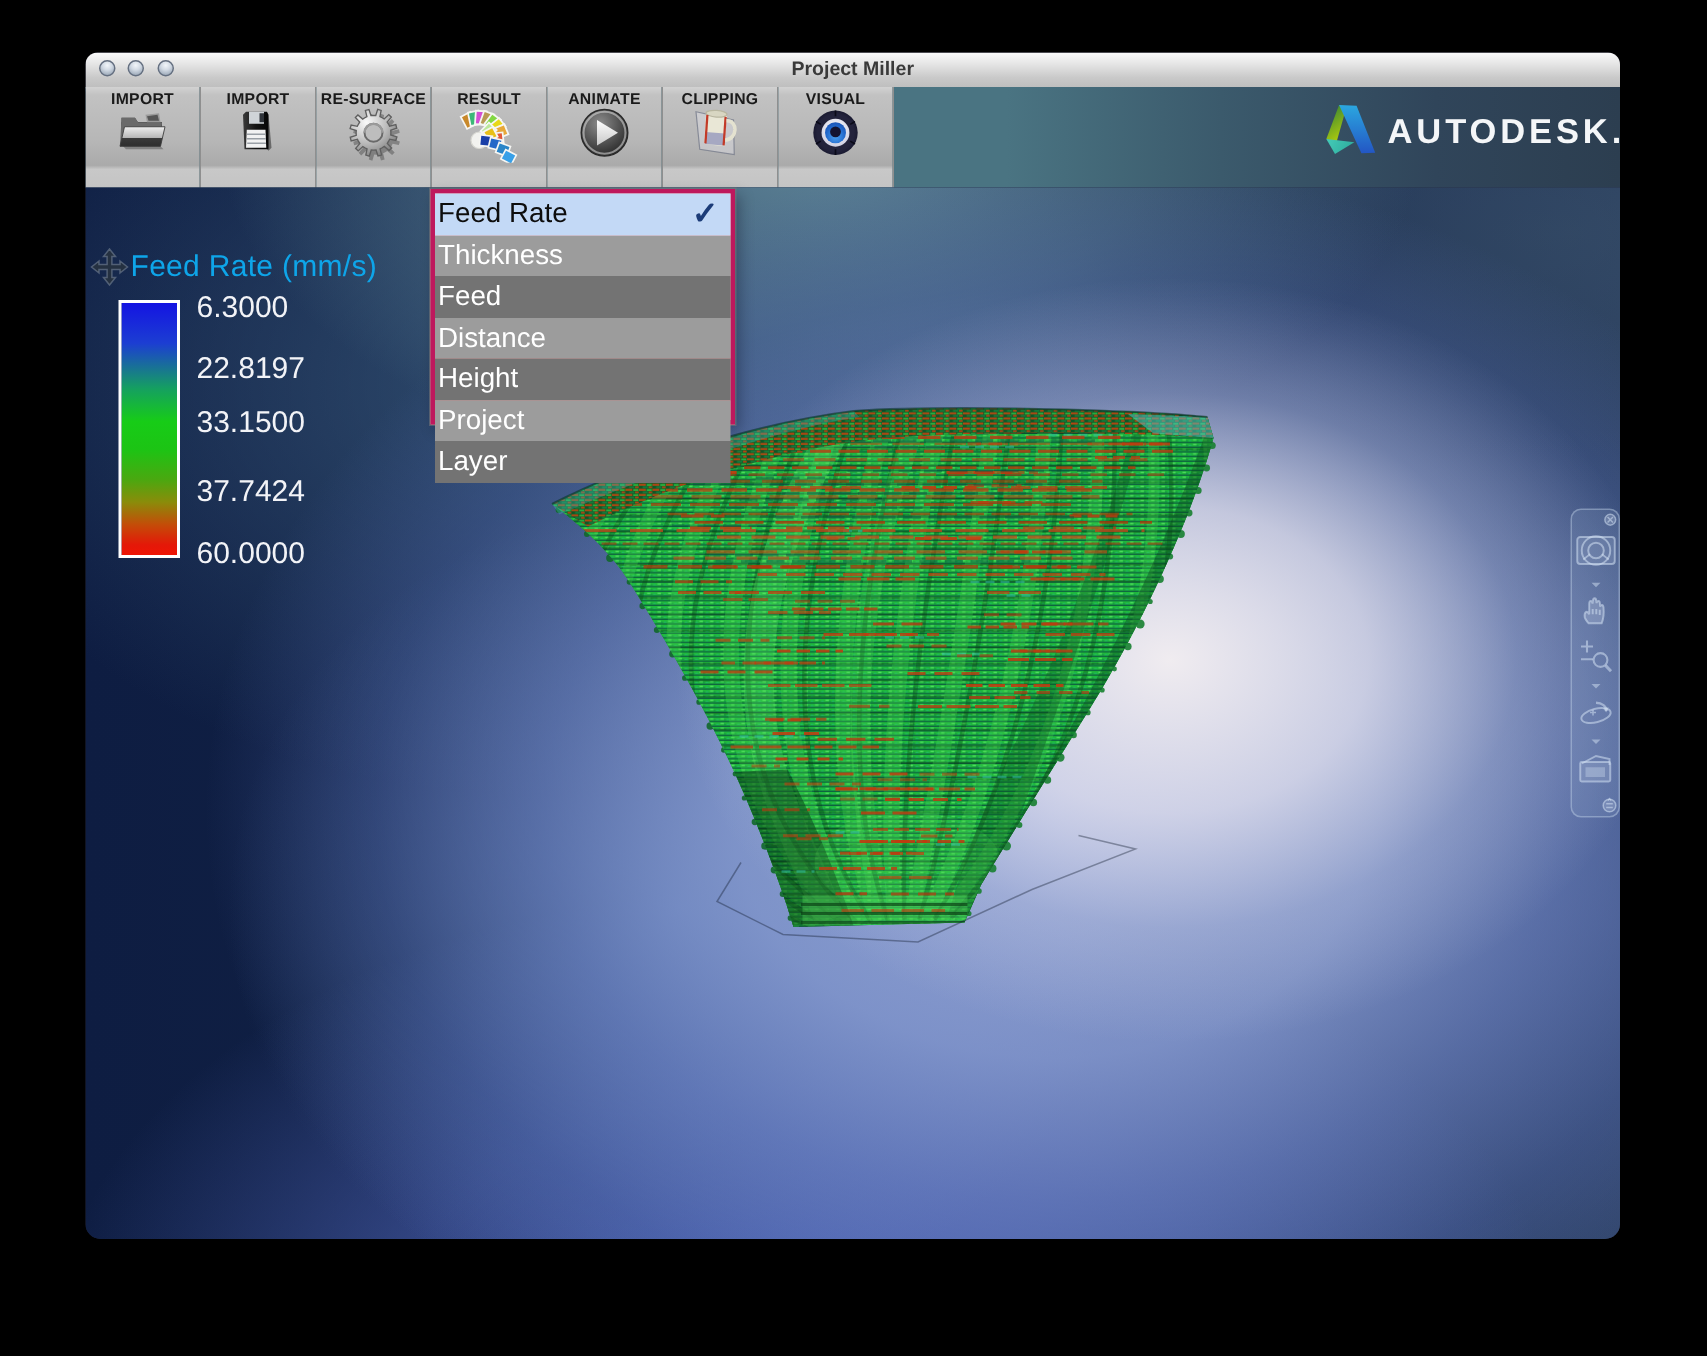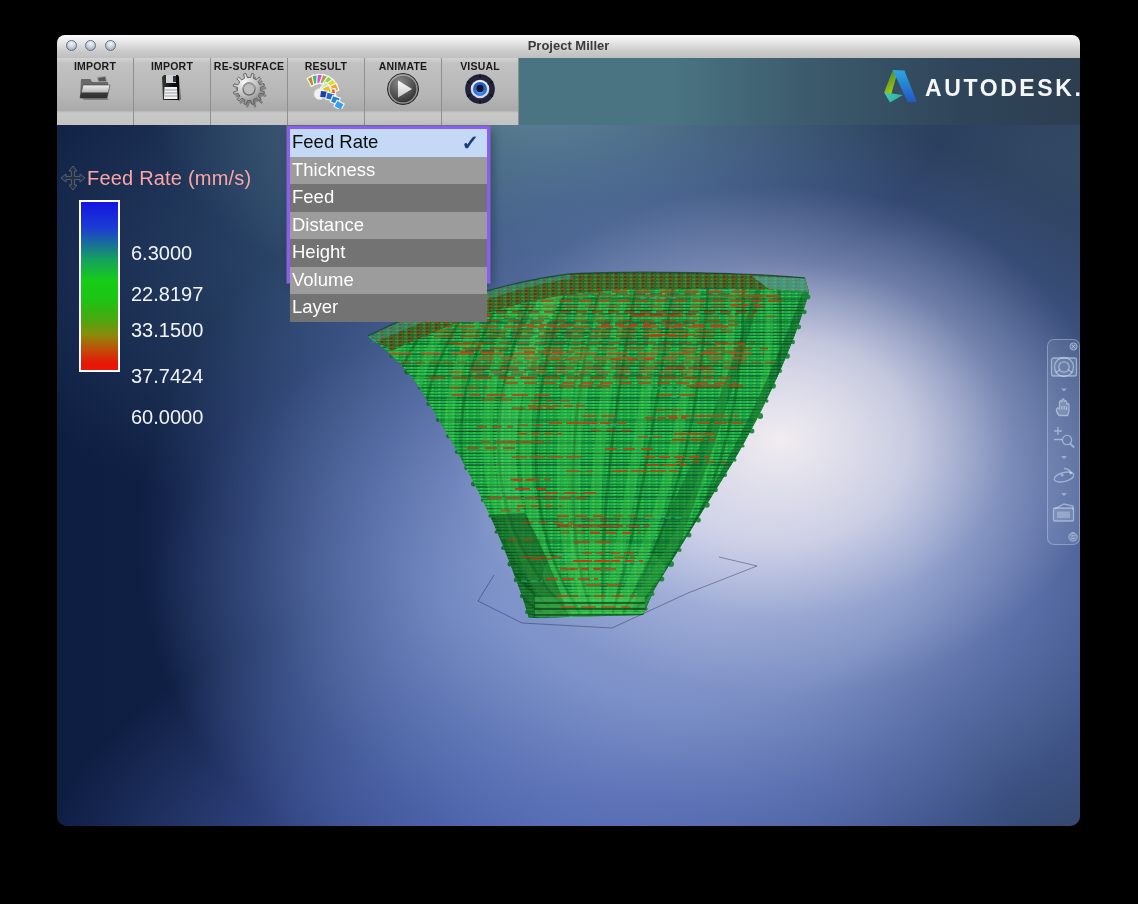--- a/index.html
+++ b/index.html
@@ -38,28 +38,28 @@
       radial-gradient(ellipse 300px 150px at 990px 30px, rgba(62,88,110,0.35) 0%, rgba(62,88,110,0) 100%),
       radial-gradient(ellipse 500px 300px at 480px 765px, rgba(88,110,204,0.85) 0%, rgba(86,108,198,0.48) 55%, rgba(82,104,188,0) 100%),
       radial-gradient(ellipse 420px 330px at 1010px 490px, rgba(70,88,152,0.3) 0%, rgba(70,88,152,0) 100%),
       linear-gradient(90deg, #0e1d42 0%, #122345 45%, #2c4060 100%);
   }
   #navbar { position:absolute; left:990px; top:304px; width:33px; height:206px;
     background:rgba(148,172,205,0.17); border:1px solid rgba(205,220,240,0.38); border-radius:7px; }
   #vcube { position:absolute; left:932px; top:683px; }
   #movecross { position:absolute; left:3px; top:130px; }
   
-  #legend-title { position:absolute; left:30px; top:132px; font-size:20px; color:#fca5a5; letter-spacing:0.2px; }
+  #legend-title { position:absolute; left:30px; top:132px; font-size:20px; color:#0ea5e9; letter-spacing:0.2px; }
   #cbar { position:absolute; left:22px; top:165px; width:41px; height:172px;
     border:2px solid #fff;
     background:linear-gradient(180deg,#1414e2 0%,#1c3ed2 16%,#15a060 34%,#17cc17 47%,#1cc414 58%,#4aa810 70%,#8a8c0a 79%,#c44c08 88%,#e41808 96%,#ee1505 100%); }
-  .clab { position:absolute; left:74px; font-size:20px; color:#f2f3f7;margin-top:48px; }
+  .clab { position:absolute; left:74px; font-size:20px; color:#f2f3f7; }
   
   #menu { position:absolute; left:230px; top:91px; width:203px; height:157px;
-    background:#fca5a5; border:3px solid #8b5cf6; box-shadow:0 0 0 1px rgba(120,120,120,0.55), 3px 4px 9px rgba(0,0,20,0.3); }
+    background:#fca5a5; border:3px solid #be185d; box-shadow:0 0 0 1px rgba(120,120,120,0.55), 3px 4px 9px rgba(0,0,20,0.3); }
   .mi { height:27.55px; line-height:25.5px; padding-left:2px; font-size:18.5px; color:#fff;
     overflow:hidden; }
   .mi.sel { background:#c3d9f6; color:#0d0d0d; position:relative; }
   .mi.sel .chk { position:absolute; right:8px; top:1px; color:#1c3c78; font-weight:bold; font-size:21px;}
   .mi.g1 { background:#9c9c9c; }
   .mi.g2 { background:#737373; }
 </style>
 </head>
 <body>
 <div id="win">
@@ -161,20 +161,34 @@
                 <stop offset="0.55" stop-color="#4c4c4c"></stop>
                 <stop offset="1" stop-color="#181818"></stop>
               </radialGradient>
         <circle cx="20" cy="20" r="15.5" fill="url(#anim)" stroke="#2a2a2a" stroke-width="1"></circle>
         <circle cx="20" cy="20" r="14" fill="none" stroke="rgba(220,220,220,0.55)" stroke-width="1.4"></circle>
         <linearGradient id="ply" x1="0" y1="0" x2="0" y2="1">
                 <stop offset="0" stop-color="#ffffff"></stop>
                 <stop offset="1" stop-color="#c8c8c8"></stop>
               </linearGradient>
         <path d="M15,11.5 L15,28.5 L29,20 Z" fill="url(#ply)"></path>
+            </svg></div>
+        </div>
+      <div class="tbtn">
+          <div class="cap">CLIPPING</div>
+          <div class="ico"><svg width="44" height="40" viewBox="0 0 44 40">
+        <polygon points="6,6 31,11.5 31.5,34.5 8.5,31" fill="rgba(228,228,235,0.4)" stroke="rgba(110,115,132,0.7)" stroke-width="0.8"></polygon>
+        <g transform="rotate(4 19 17)">
+        <path d="M12,7 L26,7.5 L25.8,28.5 L12.2,28 Z" fill="#e9e7d6"></path>
+        <ellipse cx="19" cy="7.3" rx="7" ry="2.2" fill="#d8d6c2" stroke="#b8b6a0" stroke-width="0.8"></ellipse>
+        <rect x="12.6" y="20" width="12.8" height="8" fill="#a6a8c2"></rect>
+        <line x1="13" y1="8.5" x2="13" y2="27.5" stroke="#c23a28" stroke-width="1.5"></line>
+        <line x1="25.2" y1="9" x2="25.2" y2="28" stroke="#c23a28" stroke-width="1.5"></line>
+        <path d="M26,11.5 C33.5,10.5 34.5,23 26,24.5" fill="none" stroke="#e4e2d0" stroke-width="2.4"></path>
+        </g>
             </svg></div>
         </div>
       <div class="tbtn">
           <div class="cap">VISUAL</div>
           <div class="ico"><svg width="40" height="40" viewBox="0 0 40 40">
         <radialGradient id="eyeo" cx="0.5" cy="0.5" r="0.55">
                 <stop offset="0.75" stop-color="#23233c"></stop>
                 <stop offset="1" stop-color="#15152a"></stop>
               </radialGradient>
         <circle cx="20" cy="20" r="14.8" fill="url(#eyeo)"></circle>
@@ -547,16 +561,16 @@
   <div class="clab" style="top:200px;">22.8197</div>
   <div class="clab" style="top:236px;">33.1500</div>
   <div class="clab" style="top:282px;">37.7424</div>
   <div class="clab" style="top:323px;">60.0000</div>
   <div id="menu">
     <div class="mi sel">Feed Rate<span class="chk">✓</span></div>
     <div class="mi g1">Thickness</div>
     <div class="mi g2">Feed</div>
     <div class="mi g1">Distance</div>
     <div class="mi g2">Height</div>
-    <div class="mi g1">Volume</div>
+    <div class="mi g1">Project</div>
     <div class="mi g2">Layer</div>
   </div>
 </div>
 
 </body></html>

